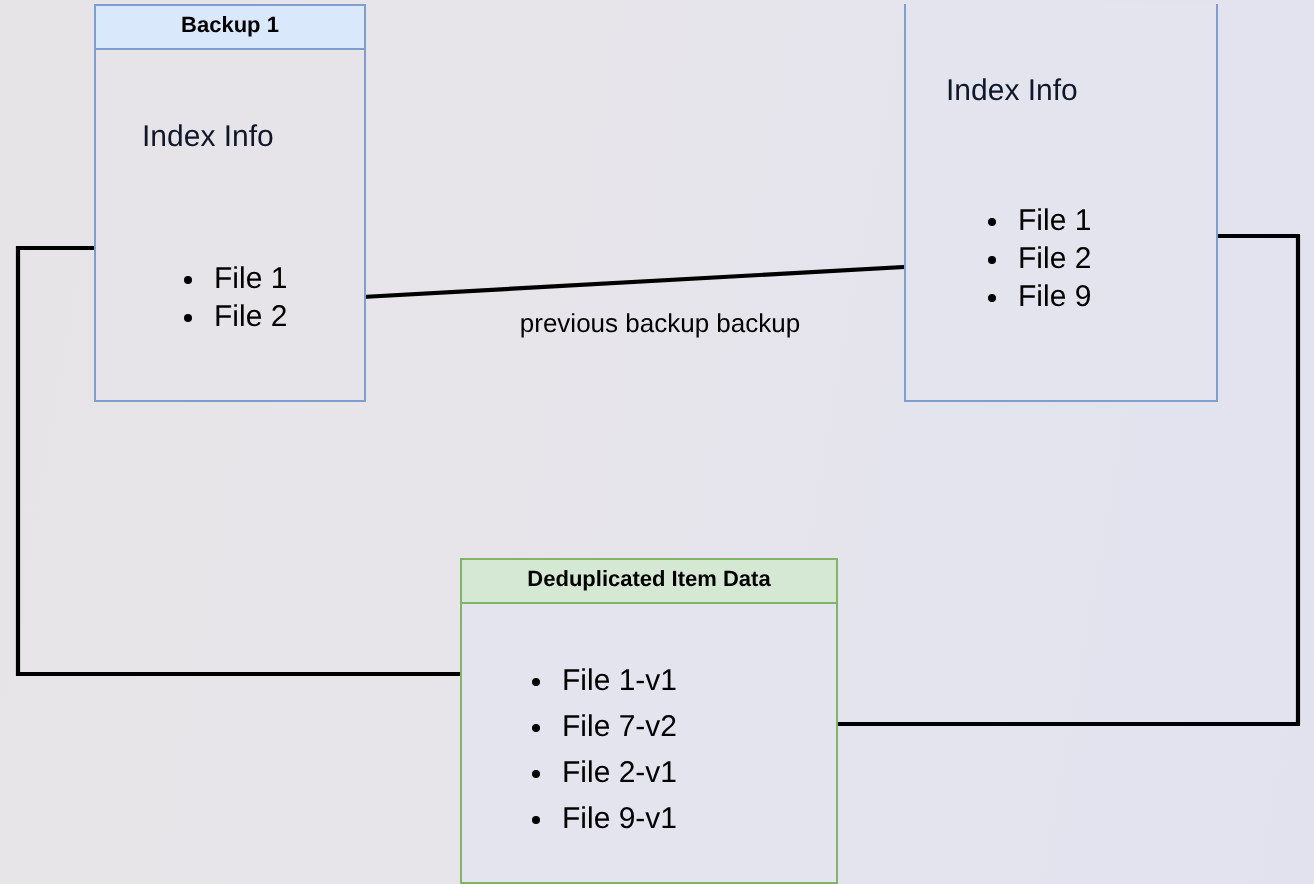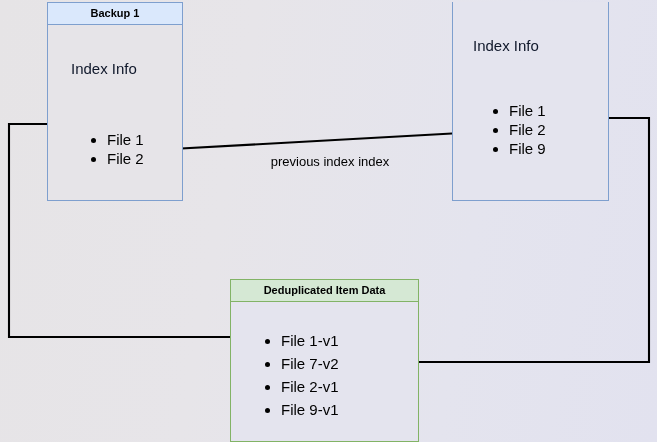--- a/index.html
+++ b/index.html
@@ -164,16 +164,16 @@
       <ul class="filelist" style="left:36px; top:27px; line-height:23px;">
         <li>File 1-v1</li>
         <li>File 7-v2</li>
         <li>File 2-v1</li>
         <li>File 9-v1</li>
       </ul>
     </div>
   </div>
 
   <div class="edge-label" style="left:245px; top:122px; width:170px;">
-    <div>previous index index</div>
+    <div>previous backup backup</div>
   </div>
 
 </div>
 
 </body></html>

